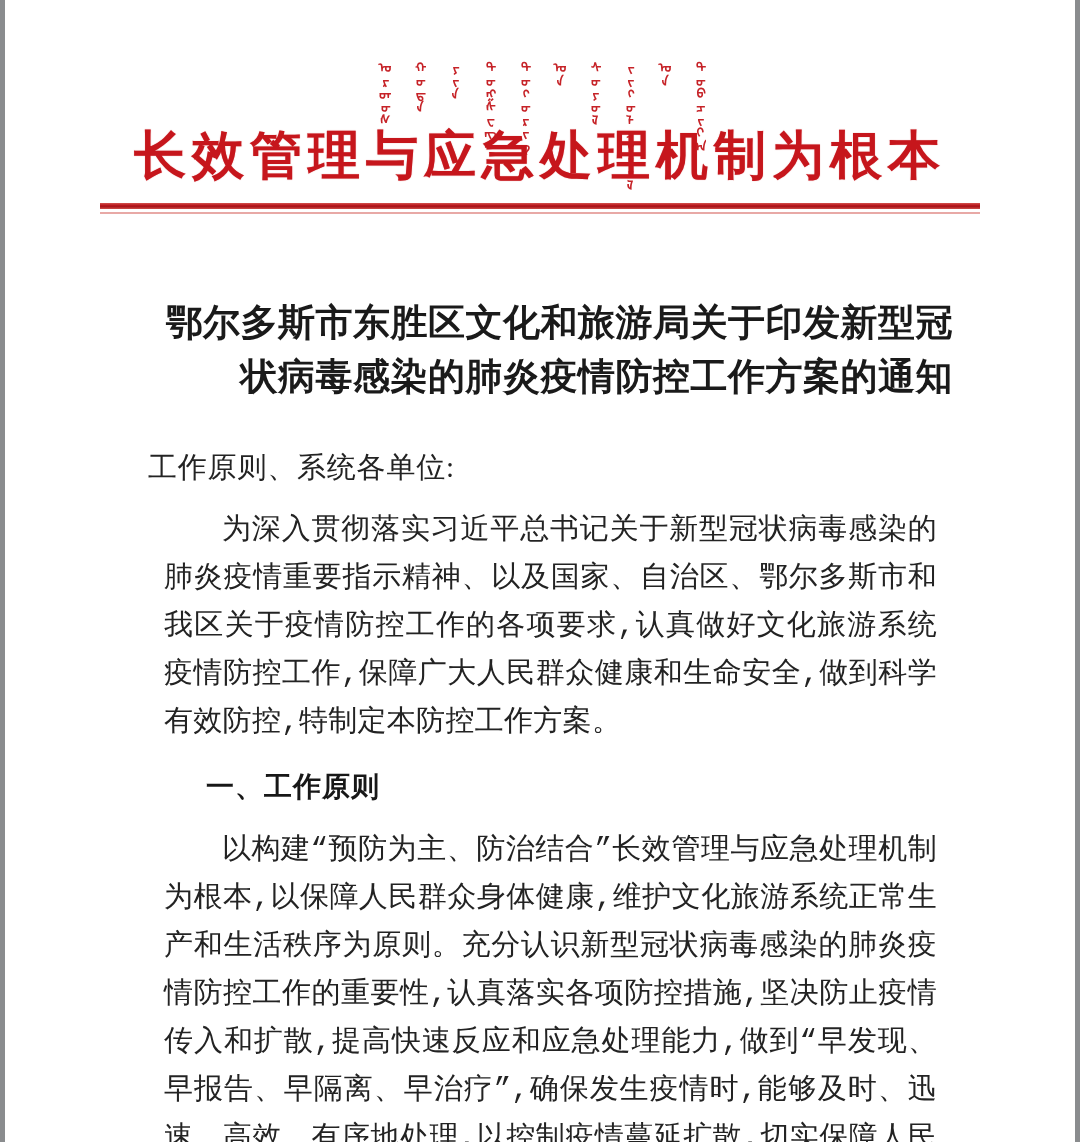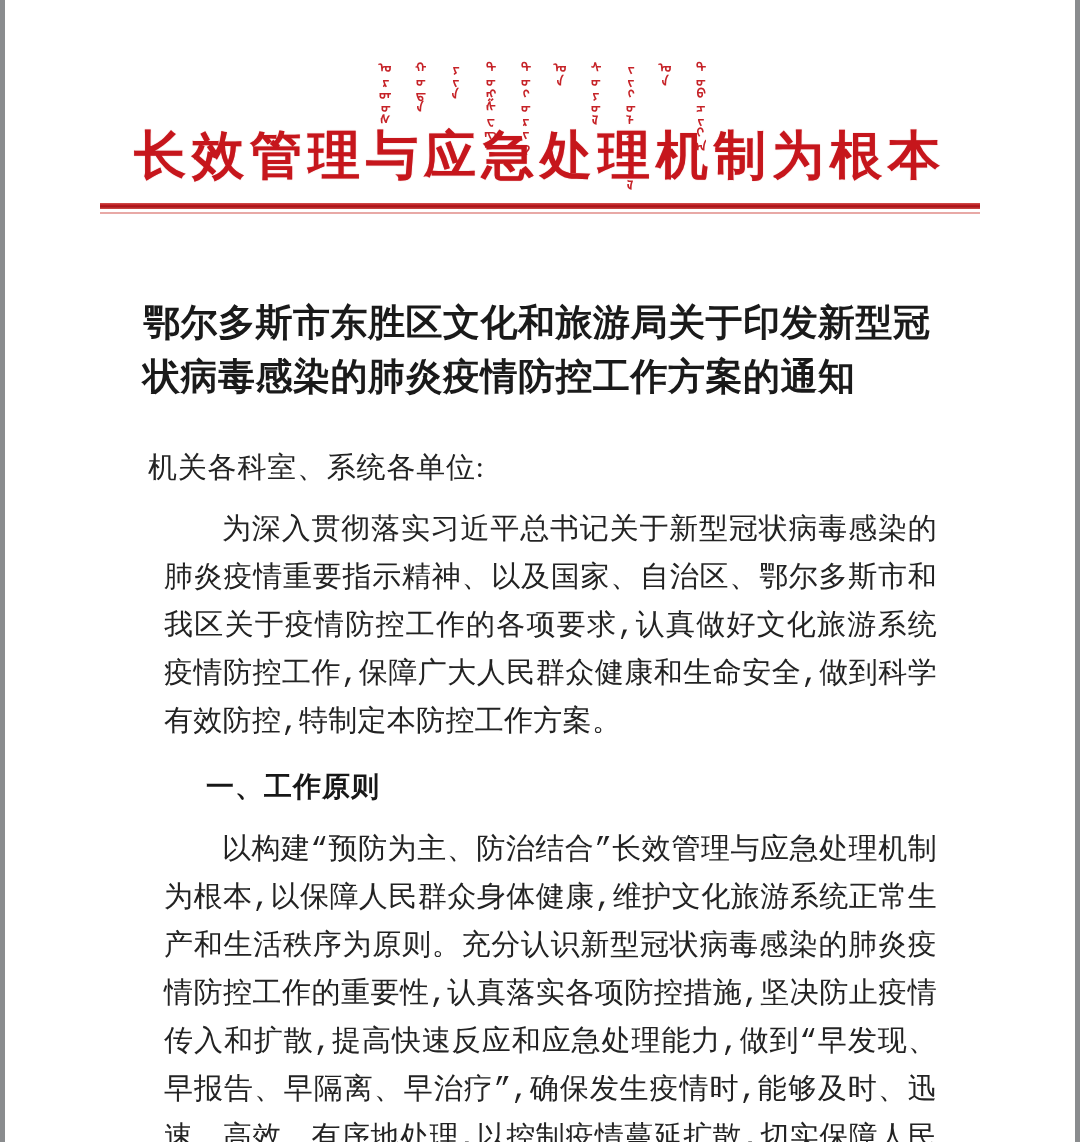--- a/index.html
+++ b/index.html
@@ -86,21 +86,21 @@
     height: 2px;
     background: #e8a9a6;
   }
 
   
   .doc-title {
     position: absolute;
     left: 138px;
     top: 296px;
     width: 810px;
-    text-align: left;
+    text-align: right;
     font-family: "Liberation Serif", "DejaVu Serif", serif;
     font-weight: 700;
     font-size: 37px;
     line-height: 1.45;
     color: #1a1a1a;
     letter-spacing: 0.5px;
   }
 
   
   .body-block {
@@ -180,19 +180,19 @@
 
   <div class="rule-wrap">
     <div class="rule-thick"></div>
     <div class="rule-gap"></div>
     <div class="rule-thin"></div>
   </div>
 
   <div class="doc-title">鄂尔多斯市东胜区文化和旅游局关于印发新型冠状病毒感染的肺炎疫情防控工作方案的通知</div>
 
   <div class="body-block">
-    <p class="salutation">机关各科室、系统各单位:</p>
+    <p class="salutation">工作原则、系统各单位:</p>
     <p class="para">为深入贯彻落实习近平总书记关于新型冠状病毒感染的肺炎疫情重要指示精神、以及国家、自治区、鄂尔多斯市和我区关于疫情防控工作的各项要求,认真做好文化旅游系统疫情防控工作,保障广大人民群众健康和生命安全,做到科学有效防控,特制定本防控工作方案。</p>
     <p class="section-heading">一、工作原则</p>
     <p class="para">以构建“预防为主、防治结合”长效管理与应急处理机制为根本,以保障人民群众身体健康,维护文化旅游系统正常生产和生活秩序为原则。充分认识新型冠状病毒感染的肺炎疫情防控工作的重要性,认真落实各项防控措施,坚决防止疫情传入和扩散,提高快速反应和应急处理能力,做到“早发现、早报告、早隔离、早治疗”,确保发生疫情时,能够及时、迅速、高效、有序地处理,以控制疫情蔓延扩散,切实保障人民群众身体健康和生命安全。</p>
   </div>
 
 </div>
 
 </body></html>

